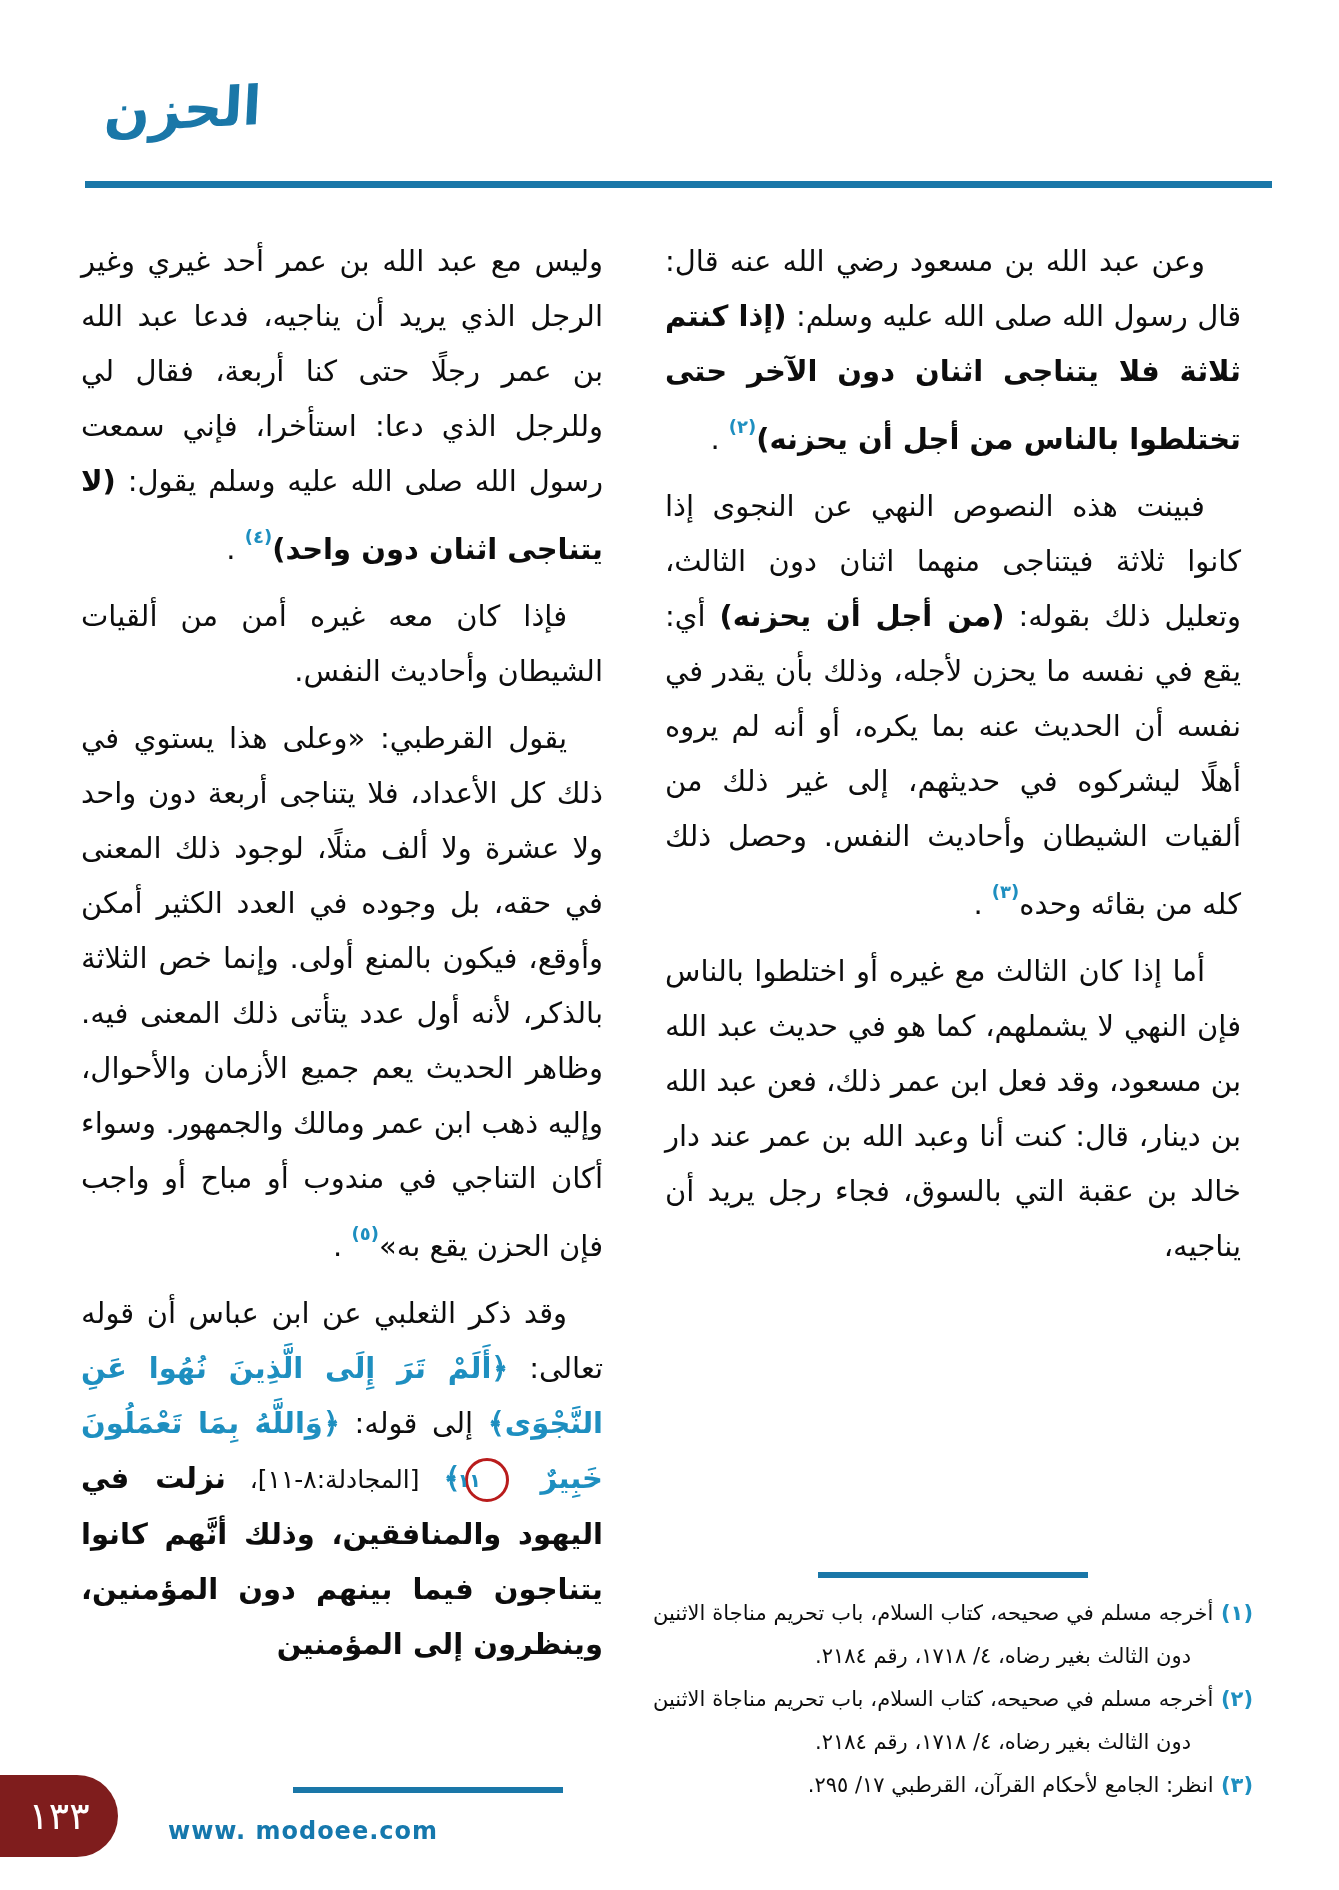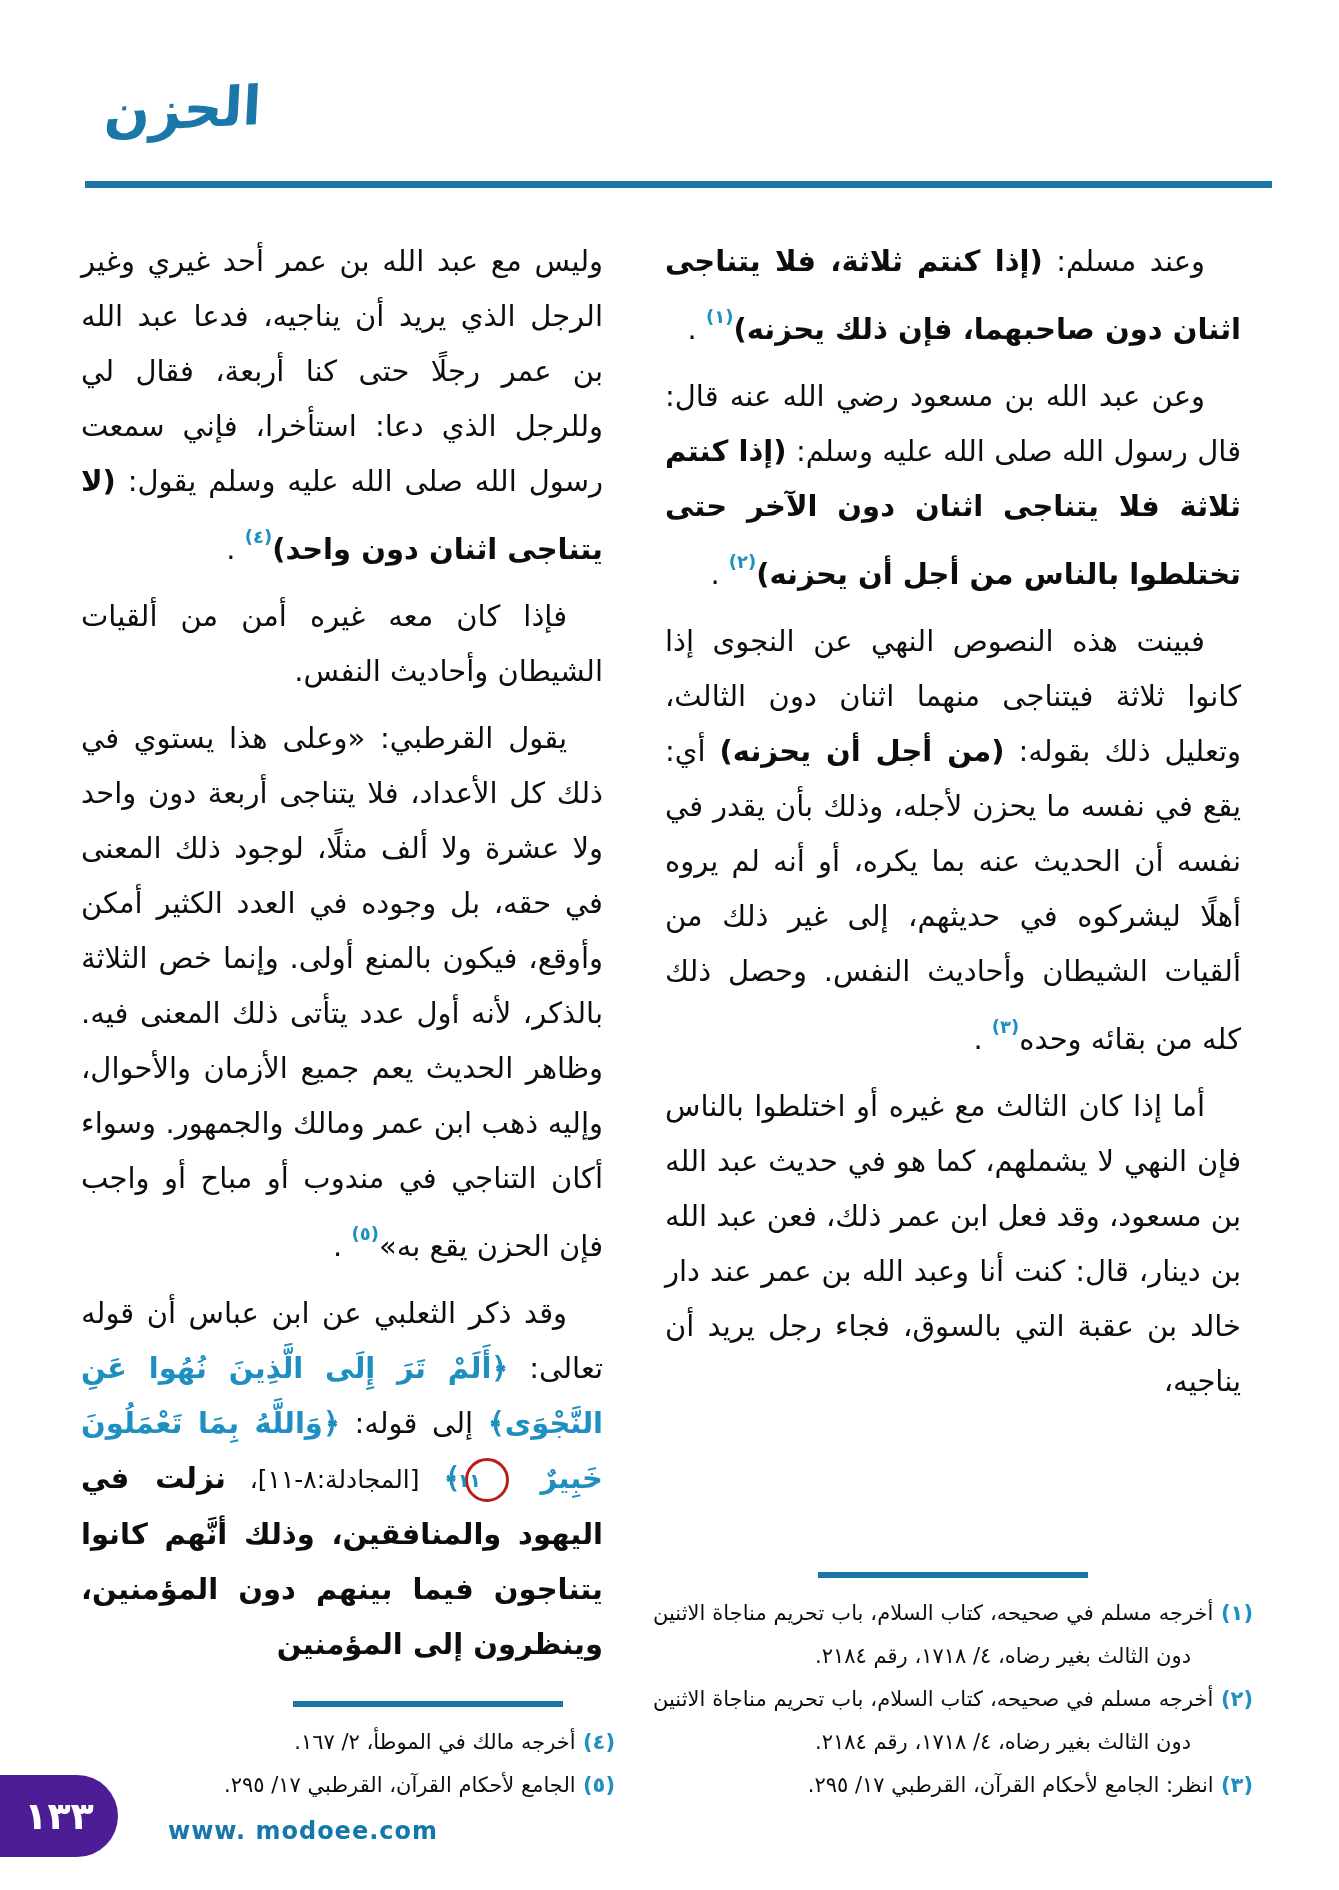--- a/index.html
+++ b/index.html
@@ -66,24 +66,24 @@
     font-size:21px;line-height:43px;
     text-align:justify;
     padding-right:62px;text-indent:-62px;
   }
   .fn-marker{color:#1e8fc0;font-weight:700;}
   .fn-text{color:#0d0d0d;}
   
   .page-badge{
     position:absolute;left:0;bottom:33px;
     width:118px;height:82px;
-    background:#4c1d95;
+    background:#7f1d1d;
     border-radius:0 42px 42px 0;
     display:flex;align-items:center;justify-content:center;
-    color:#ffffff;font-size:38px;font-weight:700;
+    color:#ffffff;font-size:38px;font-weight:400;
   }
   .site-url{
     position:absolute;left:168px;bottom:45px;
     direction:ltr;
     color:#1578ad;font-size:24px;font-weight:700;
     letter-spacing:1px;
   }
 </style>
 </head>
 <body>
@@ -91,21 +91,20 @@
 <div class="page">
 
   <div class="chapter-title">الحزن</div>
 
   <div class="header-rule"></div>
 
   <main class="columns">
 
     <section class="col col-right">
       <div class="paragraphs">
-          <p class="para indent"><span class="seg-n">وعند مسلم: </span><span class="seg-b">(إذا كنتم ثلاثة، فلا يتناجى اثنان دون صاحبهما، فإن ذلك يحزنه)</span><span class="seg-fn">(١)</span><span class="seg-n"> .</span></p>
           <p class="para indent"><span class="seg-n">وعن عبد الله بن مسعود رضي الله عنه قال: قال رسول الله صلى الله عليه وسلم: </span><span class="seg-b">(إذا كنتم ثلاثة فلا يتناجى اثنان دون الآخر حتى تختلطوا بالناس من أجل أن يحزنه)</span><span class="seg-fn">(٢)</span><span class="seg-n"> .</span></p>
           <p class="para indent"><span class="seg-n">فبينت هذه النصوص النهي عن النجوى إذا كانوا ثلاثة فيتناجى منهما اثنان دون الثالث، وتعليل ذلك بقوله: </span><span class="seg-b">(من أجل أن يحزنه)</span><span class="seg-n"> أي: يقع في نفسه ما يحزن لأجله، وذلك بأن يقدر في نفسه أن الحديث عنه بما يكره، أو أنه لم يروه أهلًا ليشركوه في حديثهم، إلى غير ذلك من ألقيات الشيطان وأحاديث النفس. وحصل ذلك كله من بقائه وحده</span><span class="seg-fn">(٣)</span><span class="seg-n"> .</span></p>
           <p class="para indent"><span class="seg-n">أما إذا كان الثالث مع غيره أو اختلطوا بالناس فإن النهي لا يشملهم، كما هو في حديث عبد الله بن مسعود، وقد فعل ابن عمر ذلك، فعن عبد الله بن دينار، قال: كنت أنا وعبد الله بن عمر عند دار خالد بن عقبة التي بالسوق، فجاء رجل يريد أن يناجيه،</span></p>
         </div>
       <div class="footnotes">
         <div class="fn-rule fn-rule-center"></div>
         <div>
             <div class="footnote"><span class="fn-marker">(١) </span><span class="fn-text">أخرجه مسلم في صحيحه، كتاب السلام، باب تحريم مناجاة الاثنين دون الثالث بغير رضاه، ٤/ ١٧١٨، رقم ٢١٨٤.</span></div>
             <div class="footnote"><span class="fn-marker">(٢) </span><span class="fn-text">أخرجه مسلم في صحيحه، كتاب السلام، باب تحريم مناجاة الاثنين دون الثالث بغير رضاه، ٤/ ١٧١٨، رقم ٢١٨٤.</span></div>
             <div class="footnote"><span class="fn-marker">(٣) </span><span class="fn-text">انظر: الجامع لأحكام القرآن، القرطبي ١٧/ ٢٩٥.</span></div>
@@ -115,24 +114,20 @@
 
     <section class="col col-left">
       <div class="paragraphs">
           <p class="para"><span class="seg-n">وليس مع عبد الله بن عمر أحد غيري وغير الرجل الذي يريد أن يناجيه، فدعا عبد الله بن عمر رجلًا حتى كنا أربعة، فقال لي وللرجل الذي دعا: استأخرا، فإني سمعت رسول الله صلى الله عليه وسلم يقول: </span><span class="seg-b">(لا يتناجى اثنان دون واحد)</span><span class="seg-fn">(٤)</span><span class="seg-n"> .</span></p>
           <p class="para indent"><span class="seg-n">فإذا كان معه غيره أمن من ألقيات الشيطان وأحاديث النفس.</span></p>
           <p class="para indent"><span class="seg-n">يقول القرطبي: «وعلى هذا يستوي في ذلك كل الأعداد، فلا يتناجى أربعة دون واحد ولا عشرة ولا ألف مثلًا، لوجود ذلك المعنى في حقه، بل وجوده في العدد الكثير أمكن وأوقع، فيكون بالمنع أولى. وإنما خص الثلاثة بالذكر، لأنه أول عدد يتأتى ذلك المعنى فيه. وظاهر الحديث يعم جميع الأزمان والأحوال، وإليه ذهب ابن عمر ومالك والجمهور. وسواء أكان التناجي في مندوب أو مباح أو واجب فإن الحزن يقع به»</span><span class="seg-fn">(٥)</span><span class="seg-n"> .</span></p>
           <p class="para indent"><span class="seg-n">وقد ذكر الثعلبي عن ابن عباس أن قوله تعالى: </span><span class="seg-q">﴿أَلَمْ تَرَ إِلَى الَّذِينَ نُهُوا عَنِ النَّجْوَى﴾</span><span class="seg-n"> إلى قوله: </span><span class="seg-q">﴿وَاللَّهُ بِمَا تَعْمَلُونَ خَبِيرٌ </span><span class="seg-qn">١١</span><span class="seg-q">﴾</span><span class="seg-ref"> [المجادلة:٨-١١]، </span><span class="seg-b">نزلت في اليهود والمنافقين، وذلك أنَّهم كانوا يتناجون فيما بينهم دون المؤمنين، وينظرون إلى المؤمنين</span></p>
         </div>
       <div class="footnotes">
         <div class="fn-rule fn-rule-rightish"></div>
-        <div>
-            <div class="footnote"><span class="fn-marker">(٤) </span><span class="fn-text">أخرجه مالك في الموطأ، ٢/ ١٦٧.</span></div>
-            <div class="footnote"><span class="fn-marker">(٥) </span><span class="fn-text">الجامع لأحكام القرآن، القرطبي ١٧/ ٢٩٥.</span></div>
-          </div>
       </div>
     </section>
 
   </main>
 
   <div class="page-badge">
     <span>١٣٣</span>
   </div>
 
   <div class="site-url">www. modoee.com</div>

